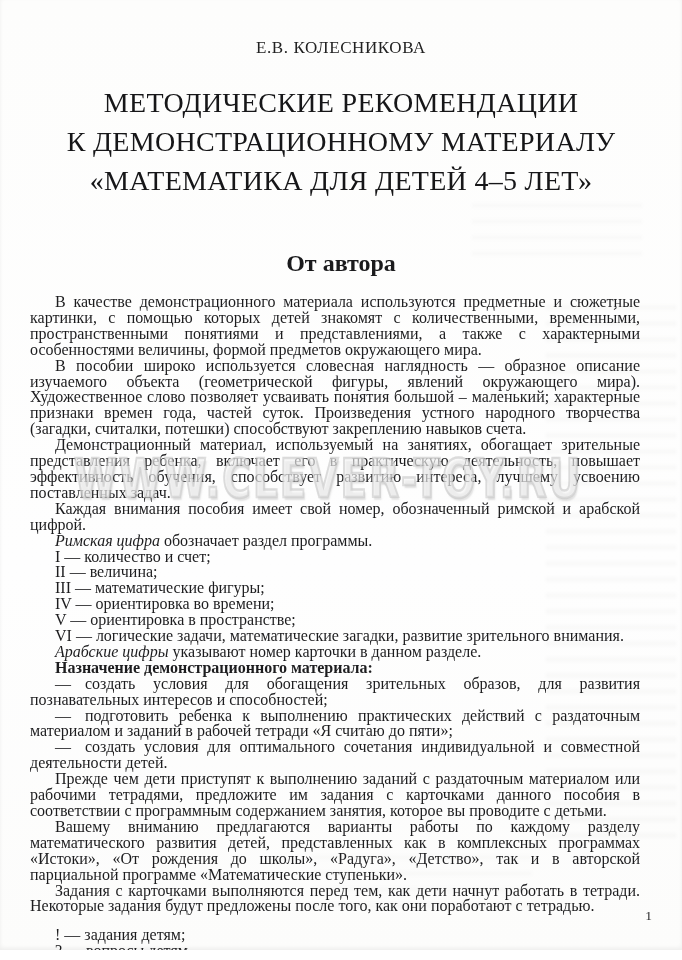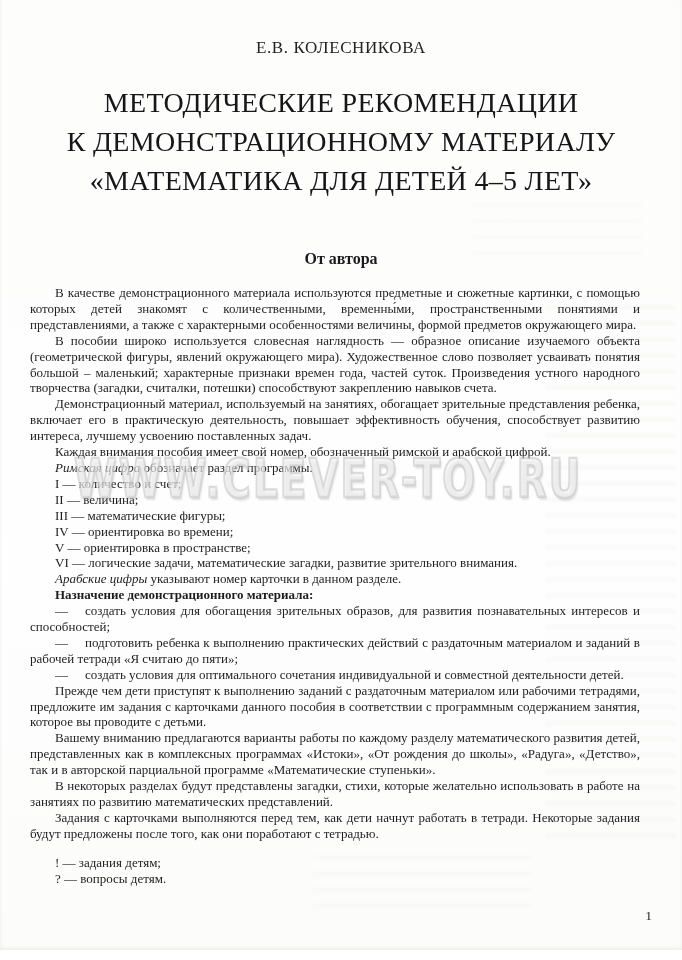--- a/index.html
+++ b/index.html
@@ -25,27 +25,27 @@
     text-align:center;
     font-weight:normal;
     font-size:28px;
     line-height:39px;
     letter-spacing:0.3px;
     color:#161618;
   }
   .section-heading{
     margin-top:50px;
     text-align:center;
-    font-size:16px;
+    font-size:24px;
     font-weight:bold;
     color:#1a1a1c;
   }
   .content{
     margin:17px 42px 0 30px;
-    font-size:13px;
+    font-size:16px;
     line-height:15.9px;
     text-align:justify;
     color:#1d1d1f;
   }
   .content p{margin:0;text-indent:25px;}
   .lead-italic{font-style:italic;}
   .bold-line{font-weight:bold;}
   .dash-item .dash{display:inline-block;width:30px;text-indent:0;}
   .legend{margin-top:13px;}
   .legend-heading{font-style:italic;}
@@ -116,21 +116,20 @@
 
     <p><span class="lead-italic">Арабские цифры</span><span> указывают номер карточки в данном разделе.</span></p>
     <p class="bold-line">Назначение демонстрационного материала:</p>
 
     <p class="dash-item"><span class="dash">—</span><span>создать условия для обогащения зрительных образов, для развития познавательных интересов и способностей;</span></p>
     <p class="dash-item"><span class="dash">—</span><span>подготовить ребенка к выполнению практических действий с раздаточным материалом и заданий в рабочей тетради «Я считаю до пяти»;</span></p>
     <p class="dash-item"><span class="dash">—</span><span>создать условия для оптимального сочетания индивидуальной и совместной деятельности детей.</span></p>
 
     <p>Прежде чем дети приступят к выполнению заданий с раздаточным материалом или рабочими тетрадями, предложите им задания с карточками данного пособия в соответствии с программным содержанием занятия, которое вы проводите с детьми.</p>
     <p>Вашему вниманию предлагаются варианты работы по каждому разделу математического развития детей, представленных как в комплексных программах «Истоки», «От рождения до школы», «Радуга», «Детство», так и в авторской парциальной программе «Математические ступеньки».</p>
-    <p>В некоторых разделах будут представлены загадки, стихи, которые желательно использовать в работе на занятиях по развитию математических представлений.</p>
     <p>Задания с карточками выполняются перед тем, как дети начнут работать в тетради. Некоторые задания будут предложены после того, как они поработают с тетрадью.</p>
 
     <div class="legend">
       <p>! — задания детям;</p>
       <p>? — вопросы детям.</p>
     </div>
   </div>
 
   <div class="watermark">WWW.CLEVER-TOY.RU</div>
 

